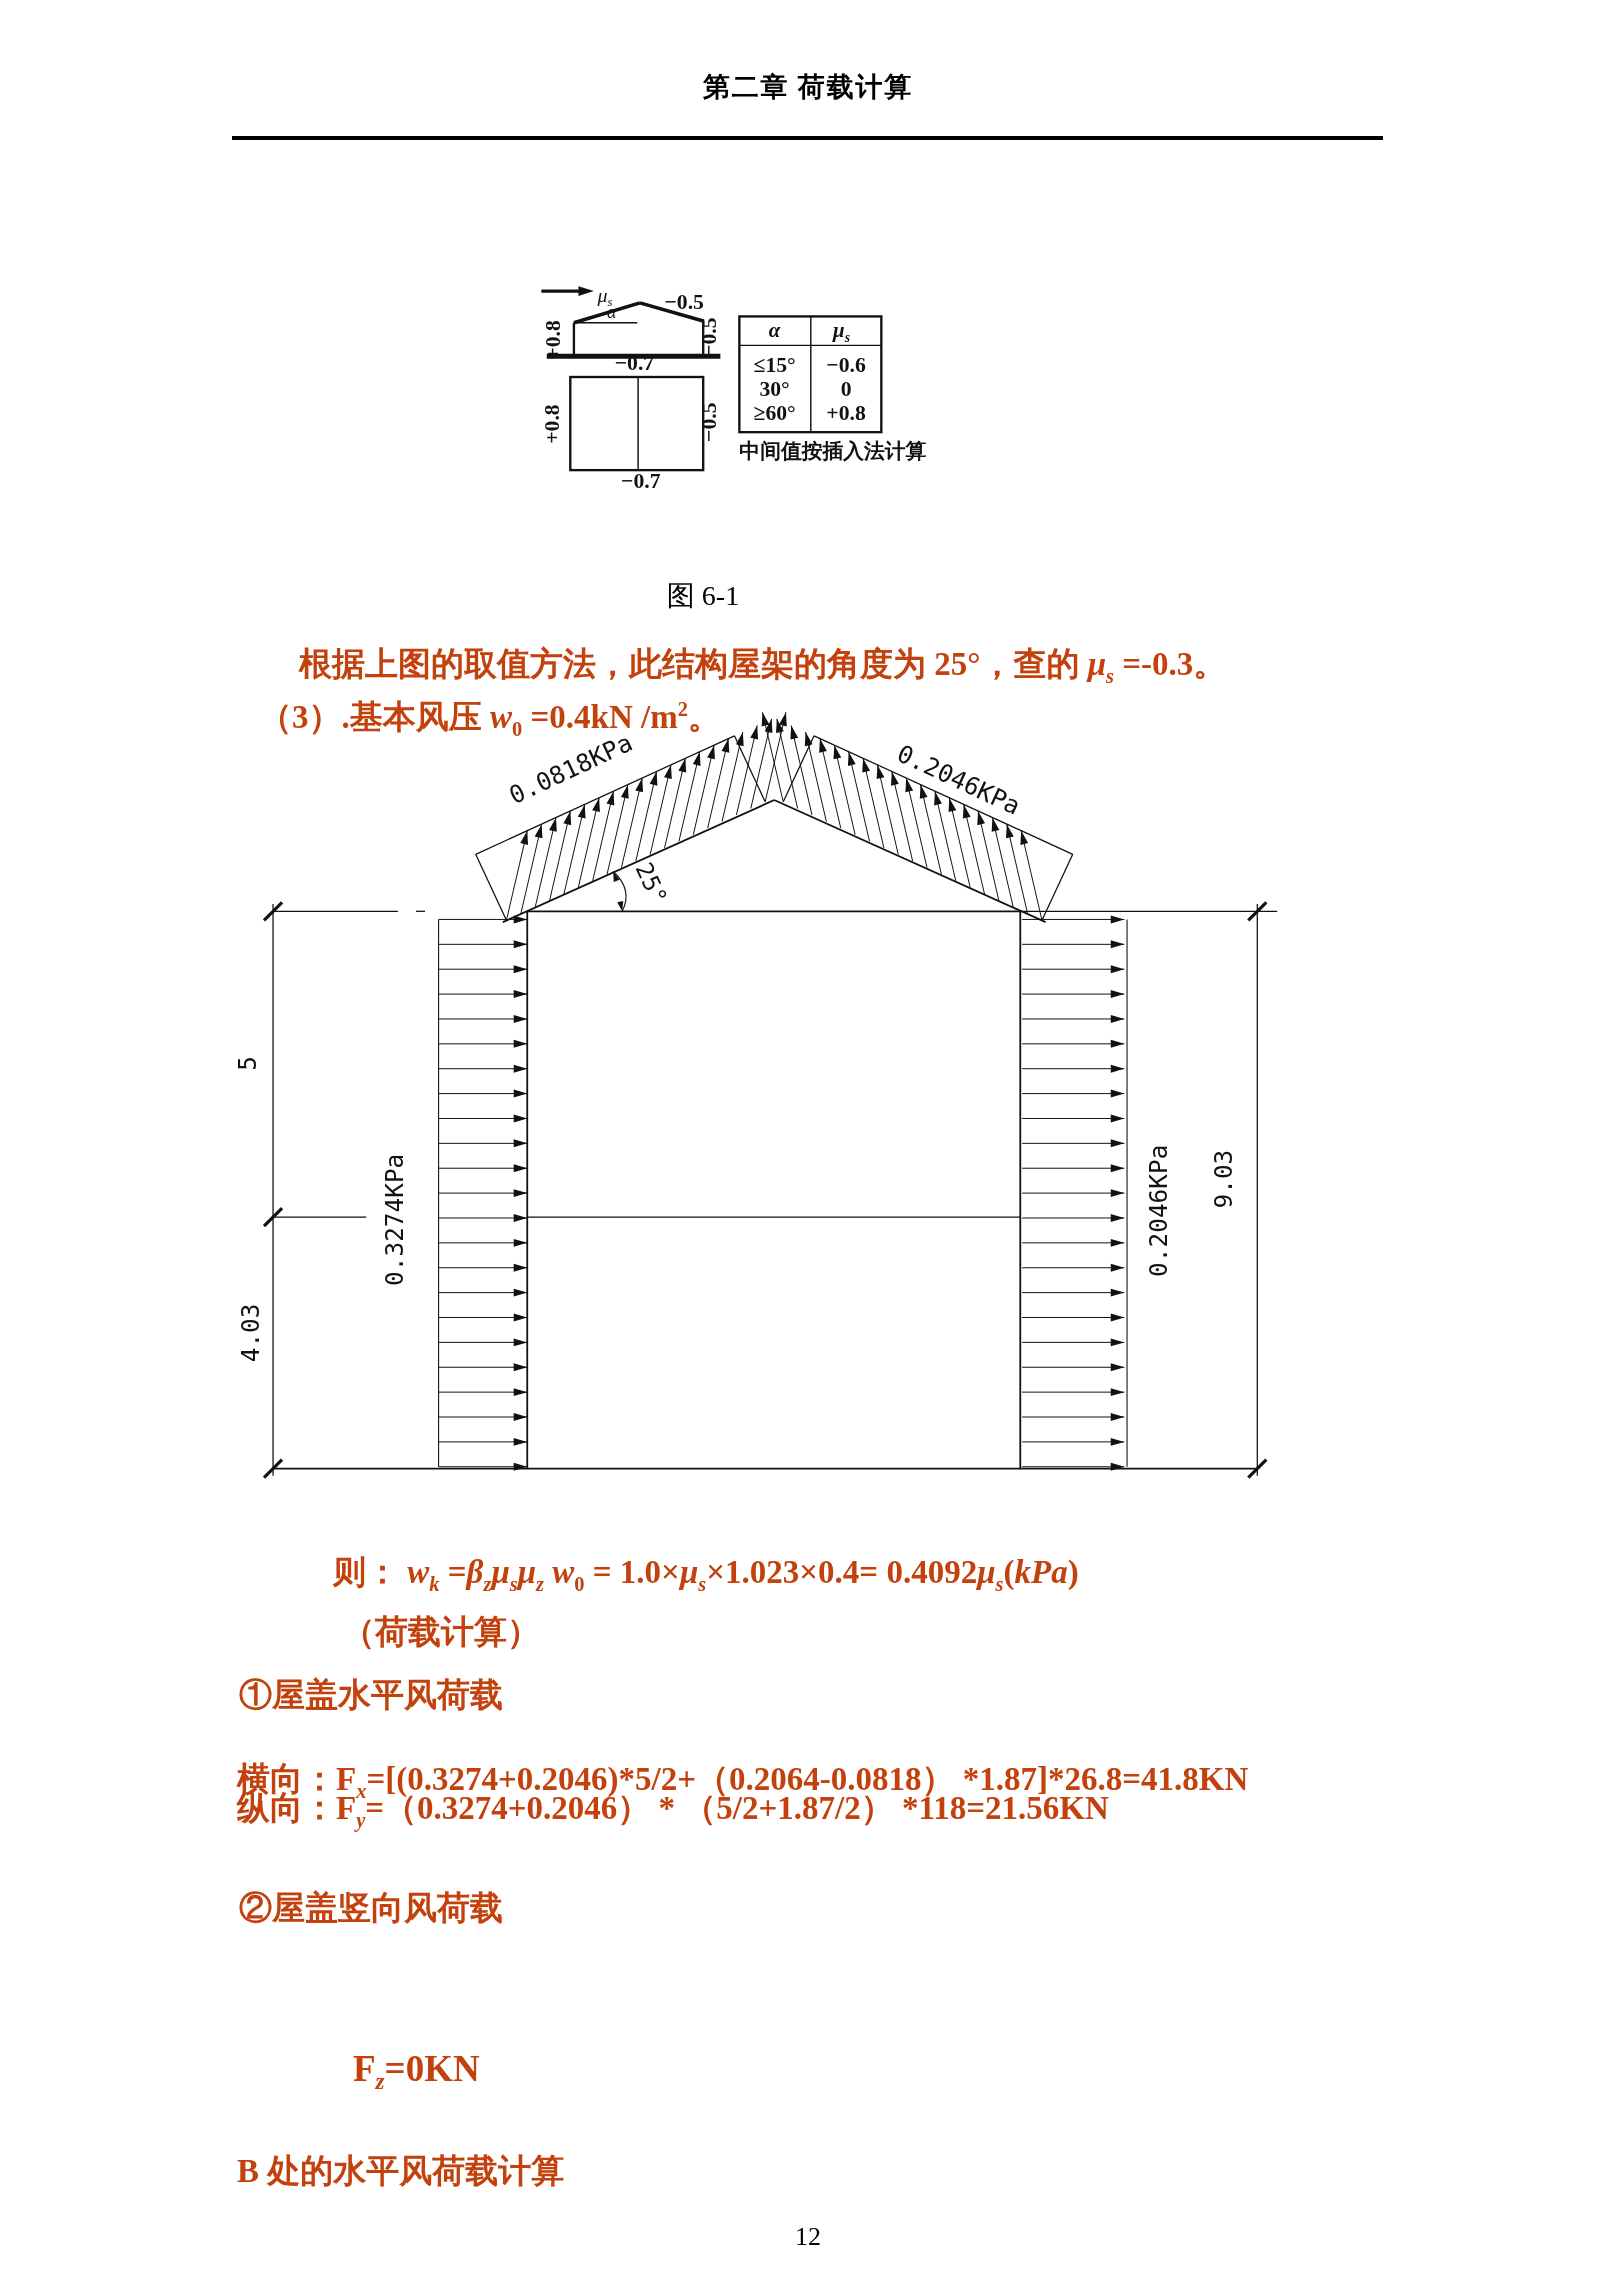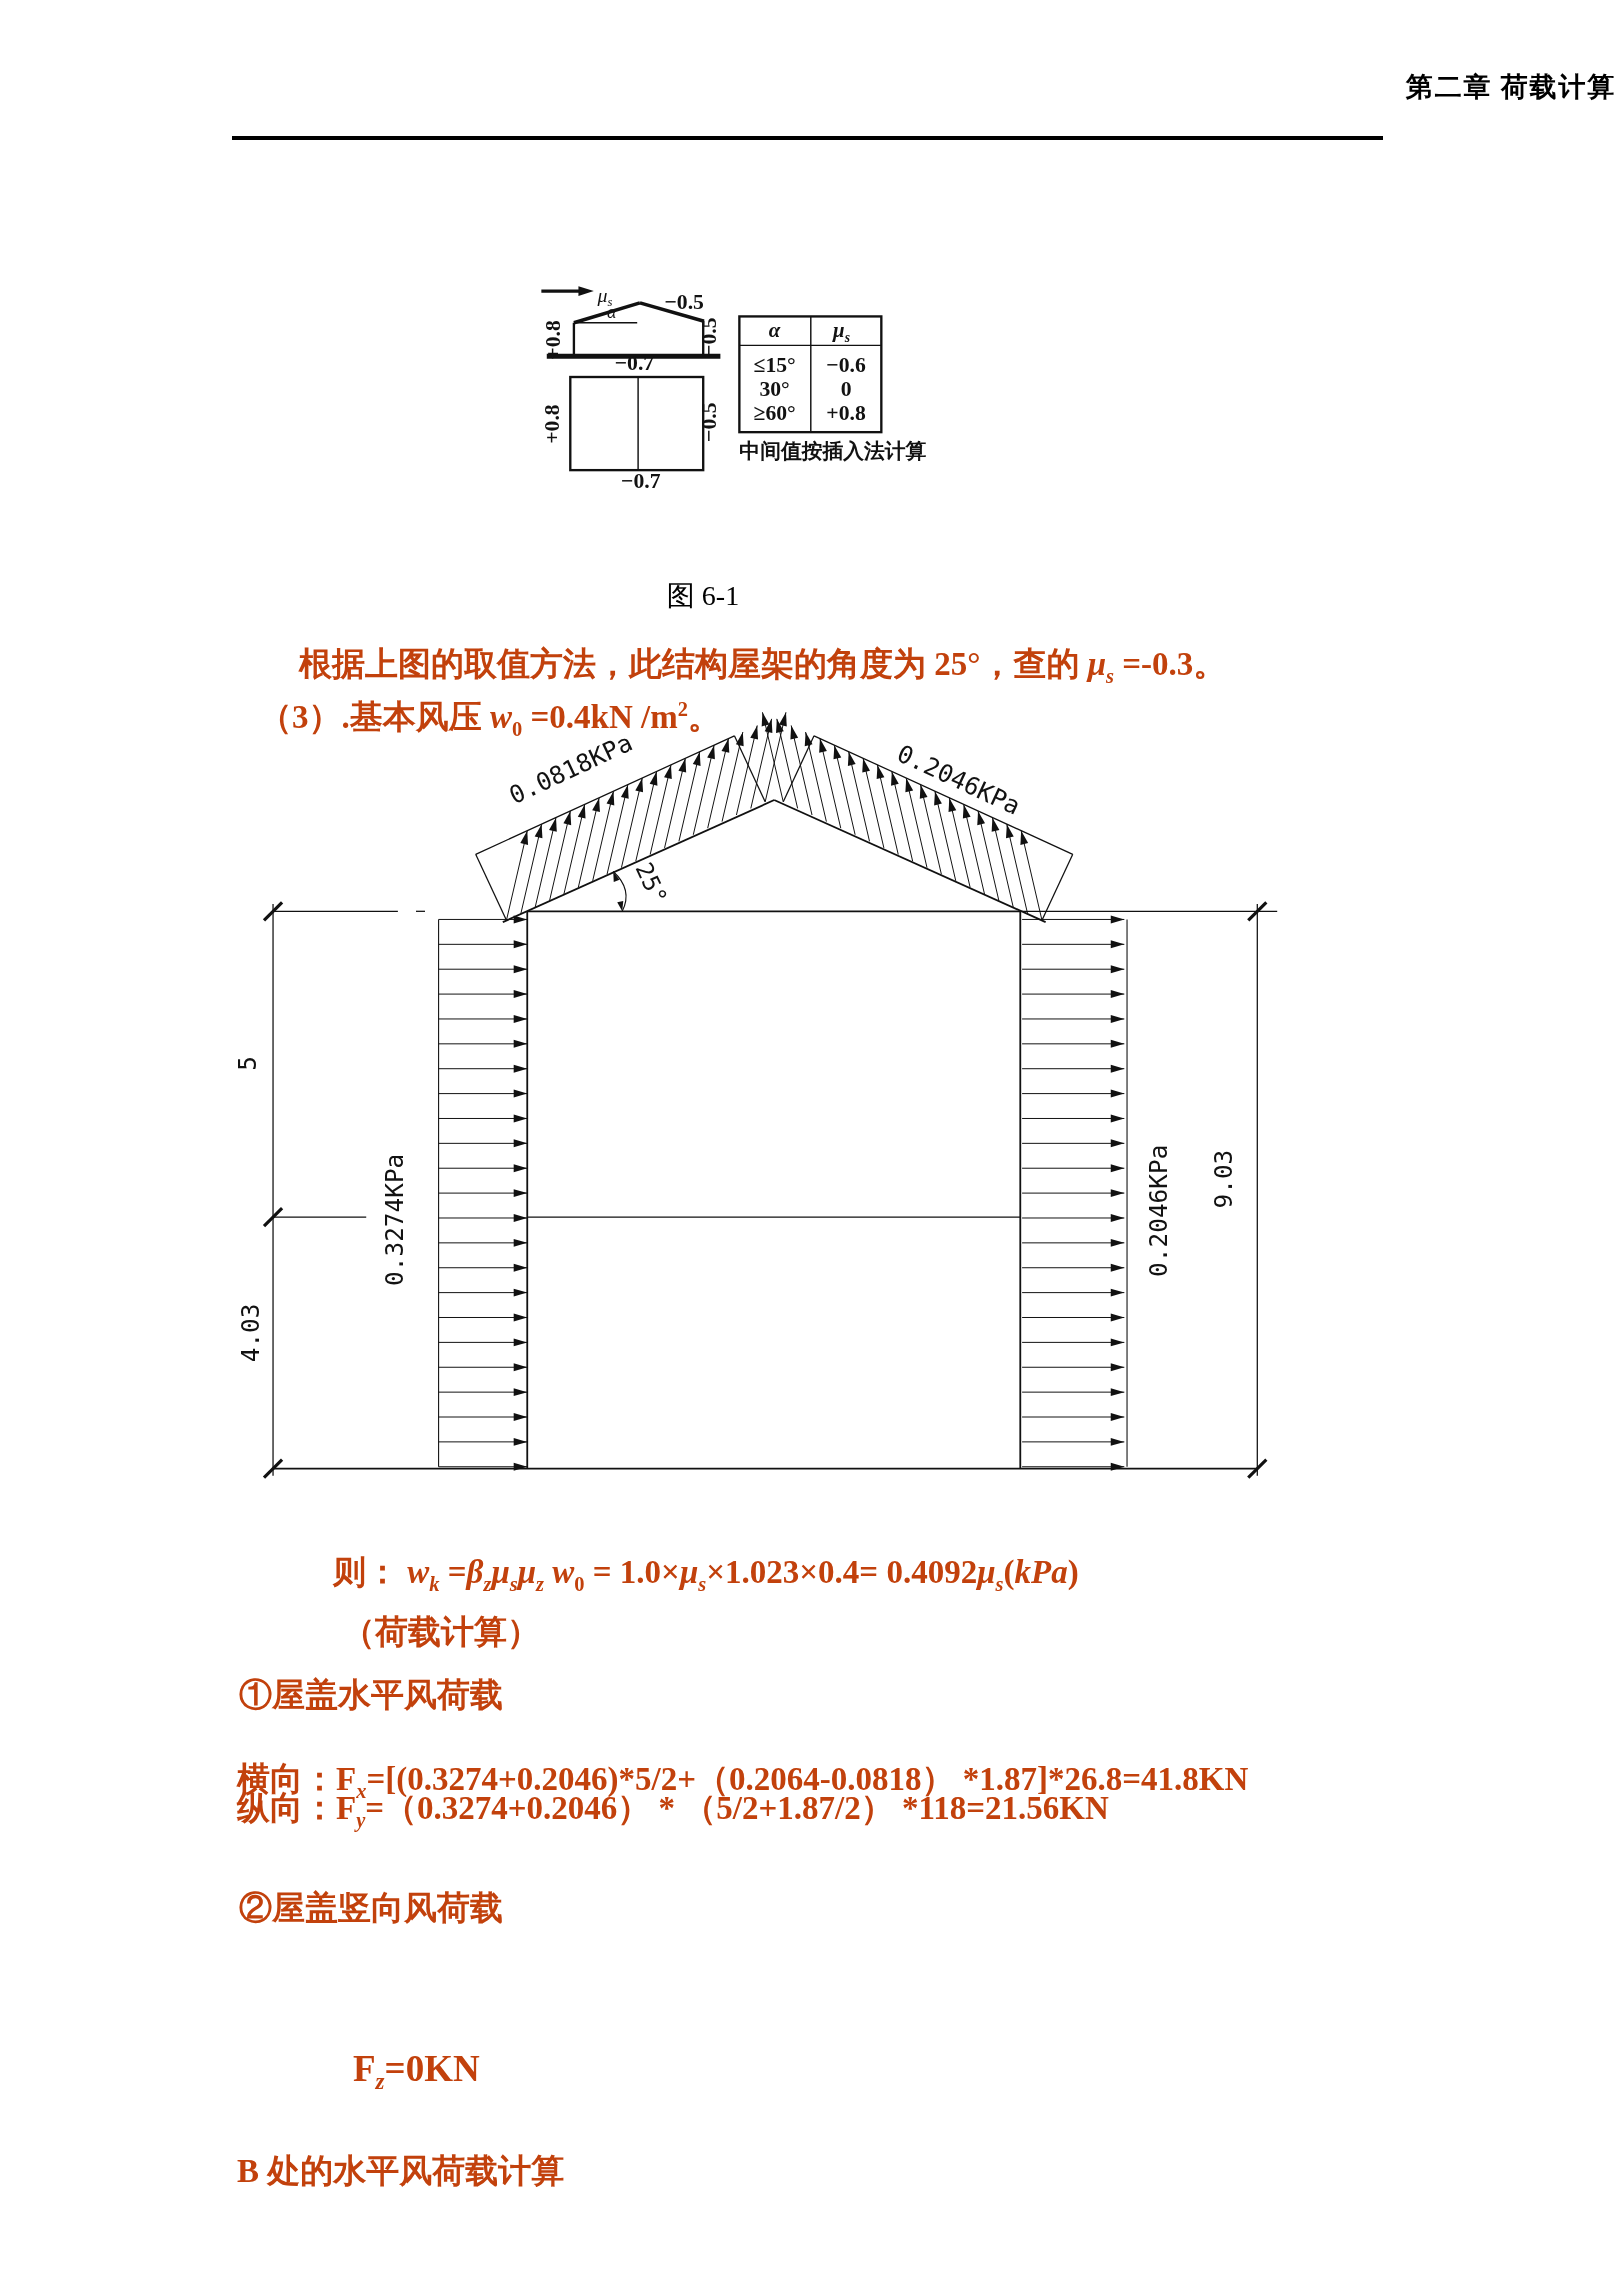--- a/index.html
+++ b/index.html
@@ -5,21 +5,21 @@
   html,body{margin:0;padding:0;background:#888;}
   .page{
     position:relative; width:1616px; height:2285px; background:#ffffff;
     font-family:"Liberation Serif", serif; color:#000; overflow:hidden;
   }
   .tline{ position:absolute; white-space:nowrap; font-size:33px; line-height:1.25; color:#c2410c;font-weight:bold; }
   .seg-it{ font-style:italic; }
   .seg-sub{ font-size:62%; vertical-align:sub; }
   .seg-subit{ font-size:62%; vertical-align:sub; font-style:italic; }
   .seg-sup{ font-size:62%; vertical-align:super; }
-  .chapter-title{ position:absolute; top:69px; left:0; width:100%; text-align:right;
+  .chapter-title{ position:absolute; top:69px; left:0; width:100%; text-align:center;
     font-size:27px; font-weight:700; letter-spacing:1.8px; }
   .header-rule{ position:absolute; top:136px; left:232px; width:1151px; height:3.6px; background:#000; }
   .fig-caption{ position:absolute; text-align:center; font-size:29px; }
   .page-number{ position:absolute; top:2222px; left:0; width:100%; text-align:center; font-size:26px; }
   svg{ position:absolute; overflow:visible; }
   svg text{ fill:#121212; }
 </style>
 </head>
 <body>
 
@@ -294,14 +294,15 @@
 
   <div class="tline" style="left:333px; top:1552px;"><span>则：  </span><span class="seg-it">w</span><span class="seg-subit">k</span><span> =</span><span class="seg-it">β</span><span class="seg-subit">z</span><span class="seg-it">μ</span><span class="seg-subit">s</span><span class="seg-it">μ</span><span class="seg-subit">z</span><span> </span><span class="seg-it">w</span><span class="seg-sub">0</span><span> = 1.0×</span><span class="seg-it">μ</span><span class="seg-subit">s</span><span>×1.023×0.4= 0.4092</span><span class="seg-it">μ</span><span class="seg-subit">s</span><span>(</span><span class="seg-it">kPa</span><span>)</span></div>
   <div class="tline" style="left:342px; top:1612px;">（荷载计算）</div>
   <div class="tline" style="left:239px; top:1675px;">①屋盖水平风荷载</div>
   <div class="tline" style="left:237px; top:1759px;"><span>横向：</span><span>F</span><span class="seg-subit">x</span><span>=[(0.3274+0.2046)*5/2+（0.2064-0.0818） *1.87]*26.8=41.8KN</span></div>
   <div class="tline" style="left:237px; top:1788px;"><span>纵向：</span><span>F</span><span class="seg-subit">y</span><span>=（0.3274+0.2046） * （5/2+1.87/2） *118=21.56KN</span></div>
   <div class="tline" style="left:239px; top:1888px;">②屋盖竖向风荷载</div>
   <div class="tline" style="left:353px; top:2046px; font-size:37px;"><span>F</span><span class="seg-subit">z</span><span>=0KN</span></div>
   <div class="tline" style="left:237px; top:2151px;">B 处的水平风荷载计算</div>
 
+  <div class="page-number">12</div>
 </div>
 
 
 </body></html>

